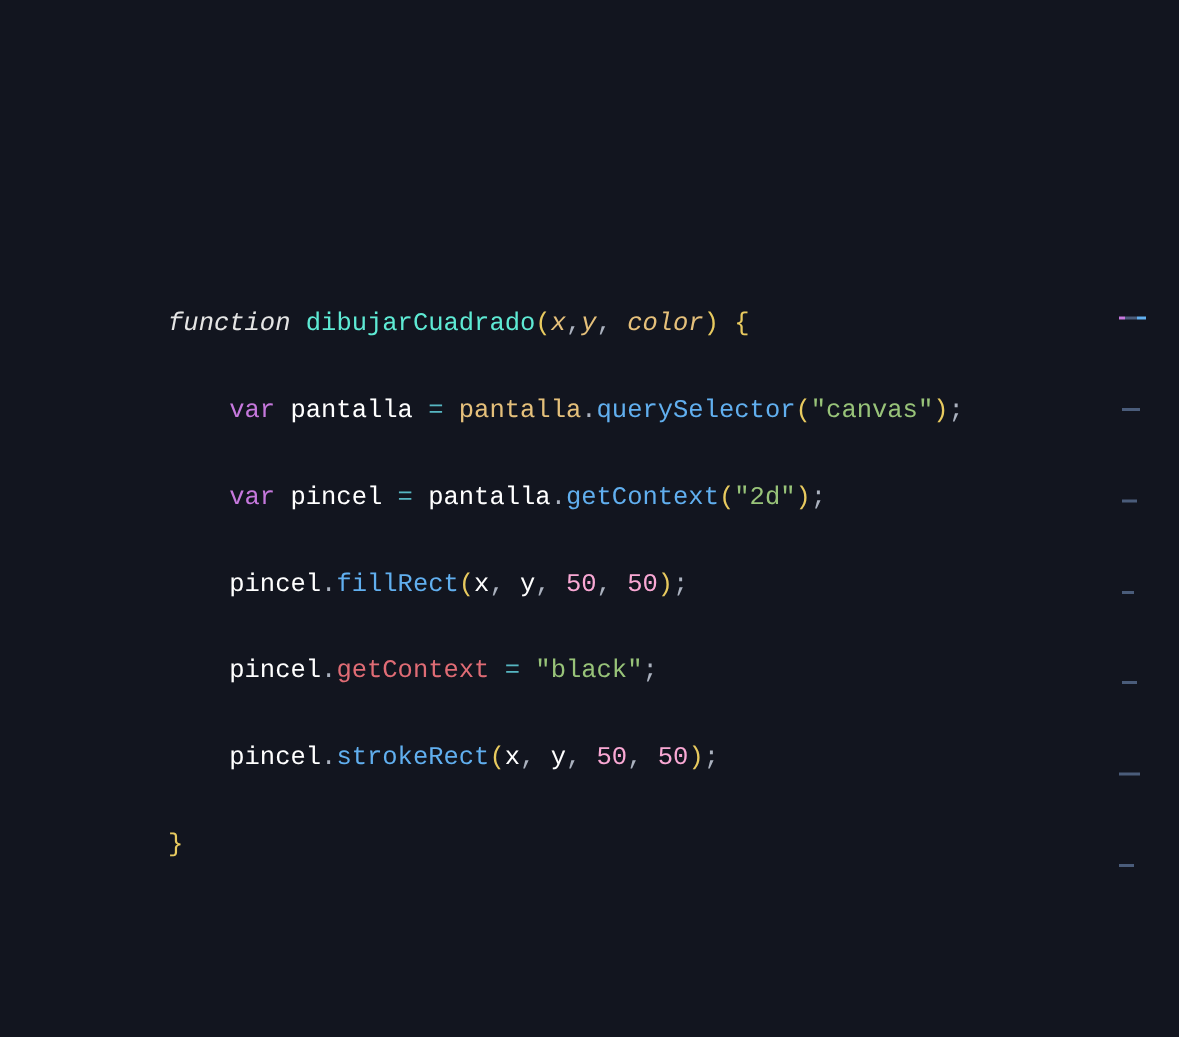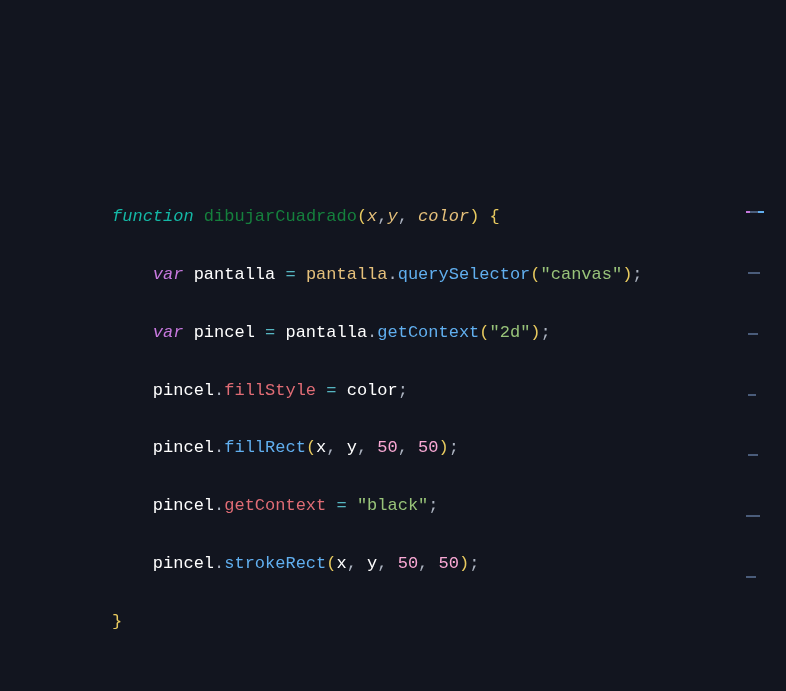--- a/index.html
+++ b/index.html
@@ -12,23 +12,23 @@
     white-space: pre;
     padding: 30px 0 30px 0;
     overflow: hidden;
   }
   .editor {
     position: relative;
   }
   .line {
     padding-left: 10px;
   }
-  .kw-func { color: #14b8a6; font-style: italic; }
-  .kw-var { color: #c678dd; font-style: italic; }
-  .fn-name { color: #15803d; }
+  .kw-func { color: #e5e5e5; font-style: italic; }
+  .kw-var { color: #c678dd; }
+  .fn-name { color: #5eead4; }
   .fn-call { color: #61afef; font-family: Liberation Mono, monospace; }
   .param { color: #e5c07b; font-style: italic; }
   .operator { color: #56b6c2; }
   .variable { color: #ffffff; }
   .property { color: #e06c75; }
   .obj { color: #e5c07b; }
   .punct { color: #e8ca5f; }
   .punct-white { color: #abb2bf; }
   .string { color: #98c379; }
   .number { color: #f9a8d4; }
@@ -57,21 +57,20 @@
   <div class="minimap-line"><span class="mm-seg" style="width:2px"></span><span class="mm-seg" style="width:12px;background:#4a5c7a"></span></div>
   <div class="minimap-line"><span class="mm-seg" style="width:2px"></span><span class="mm-seg" style="width:10px;background:#4a5c7a"></span></div>
   <div class="minimap-line"><span class="mm-seg" style="width:2px"></span><span class="mm-seg" style="width:8px;background:#4a5c7a"></span></div>
   <div class="minimap-line"><span class="mm-seg" style="width:2px"></span><span class="mm-seg" style="width:10px;background:#4a5c7a"></span></div>
   <div class="minimap-line"><span class="mm-seg" style="width:14px;background:#4a5c7a"></span></div>
   <div class="minimap-line"><span class="mm-seg" style="width:10px;background:#4a5c7a"></span></div>
 </div>
 <div class="line">          <span class="kw-func">function</span> <span class="fn-name">dibujarCuadrado</span><span class="punct">(</span><span class="param">x</span><span class="punct-white">,</span><span class="param">y</span><span class="punct-white">,</span> <span class="param">color</span><span class="punct">)</span> <span class="punct">{</span></div>
 <div class="line">              <span class="kw-var">var</span> <span class="variable">pantalla</span> <span class="operator">=</span> <span class="obj">pantalla</span><span class="punct-white">.</span><span class="fn-call">querySelector</span><span class="punct">(</span><span class="string">"canvas"</span><span class="punct">)</span><span class="punct-white">;</span></div>
 <div class="line">              <span class="kw-var">var</span> <span class="variable">pincel</span> <span class="operator">=</span> <span class="variable">pantalla</span><span class="punct-white">.</span><span class="fn-call">getContext</span><span class="punct">(</span><span class="string">"2d"</span><span class="punct">)</span><span class="punct-white">;</span></div>
-<div class="line">              <span class="variable">pincel</span><span class="punct-white">.</span><span class="property">fillStyle</span> <span class="operator">=</span> <span class="variable">color</span><span class="punct-white">;</span></div>
 <div class="line">              <span class="variable">pincel</span><span class="punct-white">.</span><span class="fn-call">fillRect</span><span class="punct">(</span><span class="variable">x</span><span class="punct-white">,</span> <span class="variable">y</span><span class="punct-white">,</span> <span class="number">50</span><span class="punct-white">,</span> <span class="number">50</span><span class="punct">)</span><span class="punct-white">;</span></div>
 <div class="line">              <span class="variable">pincel</span><span class="punct-white">.</span><span class="property">getContext</span> <span class="operator">=</span> <span class="string">"black"</span><span class="punct-white">;</span></div>
 <div class="line">              <span class="variable">pincel</span><span class="punct-white">.</span><span class="fn-call">strokeRect</span><span class="punct">(</span><span class="variable">x</span><span class="punct-white">,</span> <span class="variable">y</span><span class="punct-white">,</span> <span class="number">50</span><span class="punct-white">,</span> <span class="number">50</span><span class="punct">)</span><span class="punct-white">;</span></div>
 <div class="line">          <span class="punct">}</span></div>
 <div class="line"> </div>
 
 
 
 
 

